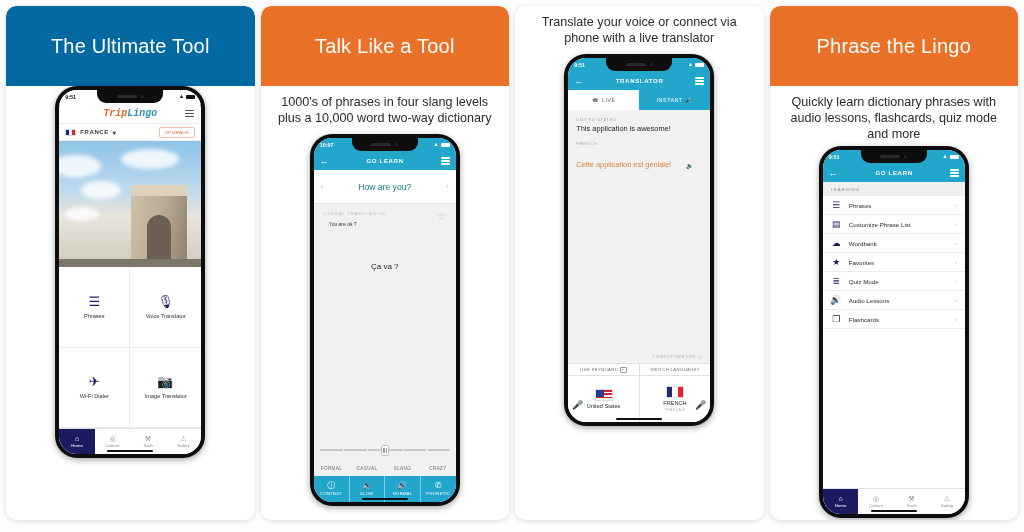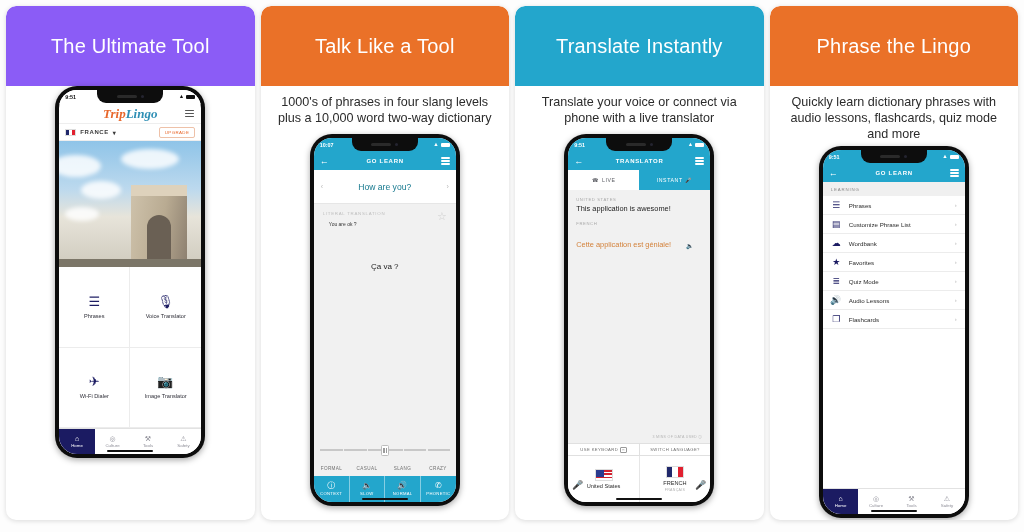--- a/index.html
+++ b/index.html
@@ -147,21 +147,21 @@
   .tabitem.active { background: #1b1b62; color: #ffffff; }
   .tabitem .tico { font-size: 7px; line-height: 1; }
 
   
   .p1-logobar {
     flex: 0 0 20px;
     display: flex; align-items: center; justify-content: center;
     position: relative;
     border-bottom: .5px solid #eee;
   }
-  .p1-logo { font-family: Liberation Serif, serif; font-style: italic; font-size: 13px; font-weight: bold; }
+  .p1-logo { font-family: Liberation Mono, monospace; font-style: italic; font-size: 10px; font-weight: bold; }
   .p1-logo .t1 { color: #e8672b; }
   .p1-logo .t2 { color: #2f8fb5; }
   .p1-menu { position: absolute; right: 7px; color: #555; }
   .p1-countrybar {
     flex: 0 0 17px;
     display: flex; align-items: center;
     padding: 0 6px; gap: 4px;
     border-bottom: .5px solid #eee;
   }
   .flag-fr { width: 11px; height: 7px; display: flex; border: .3px solid #ddd; }
@@ -344,21 +344,21 @@
   .p4-row .rico { color: #1b1b62; font-size: 9px; width: 11px; text-align: center; line-height: 1; }
   .p4-row .rlabel { font-size: 6.2px; color: #2b2b2b; flex: 1; }
   .p4-row .rchev { color: #b5b5b5; font-size: 6px; }
 </style>
 </head>
 <body>
 
 <div class="stage">
 
   <div class="card">
-    <div class="card-header" style="background:#8b5cf6">
+    <div class="card-header" style="background:#0369a1">
       <span>The Ultimate Tool</span>
     </div>
     <div class="card-body">
       <div class="phone">
         <div class="phone-inner">
           <div class="notch">
             <span class="spk"></span>
             <span class="cam"></span>
           </div>
           <div class="statusbar" style="background:#ffffff;color:#111">
@@ -517,23 +517,20 @@
               <span class="blabel">PHONETIC</span>
             </div>
           </div>
           <span class="home-ind"></span>
         </div>
       </div>
     </div>
   </div>
 
   <div class="card">
-    <div class="card-header" style="background:#23a6cc">
-      <span>Translate Instantly</span>
-    </div>
     <div class="card-sub">Translate your voice or connect via phone with a live translator</div>
     <div class="card-body">
       <div class="phone">
         <div class="phone-inner">
           <div class="notch">
             <span class="spk"></span>
             <span class="cam"></span>
           </div>
           <div class="statusbar" style="background:#23a6cc;color:#fff">
             <span>9:51</span>

